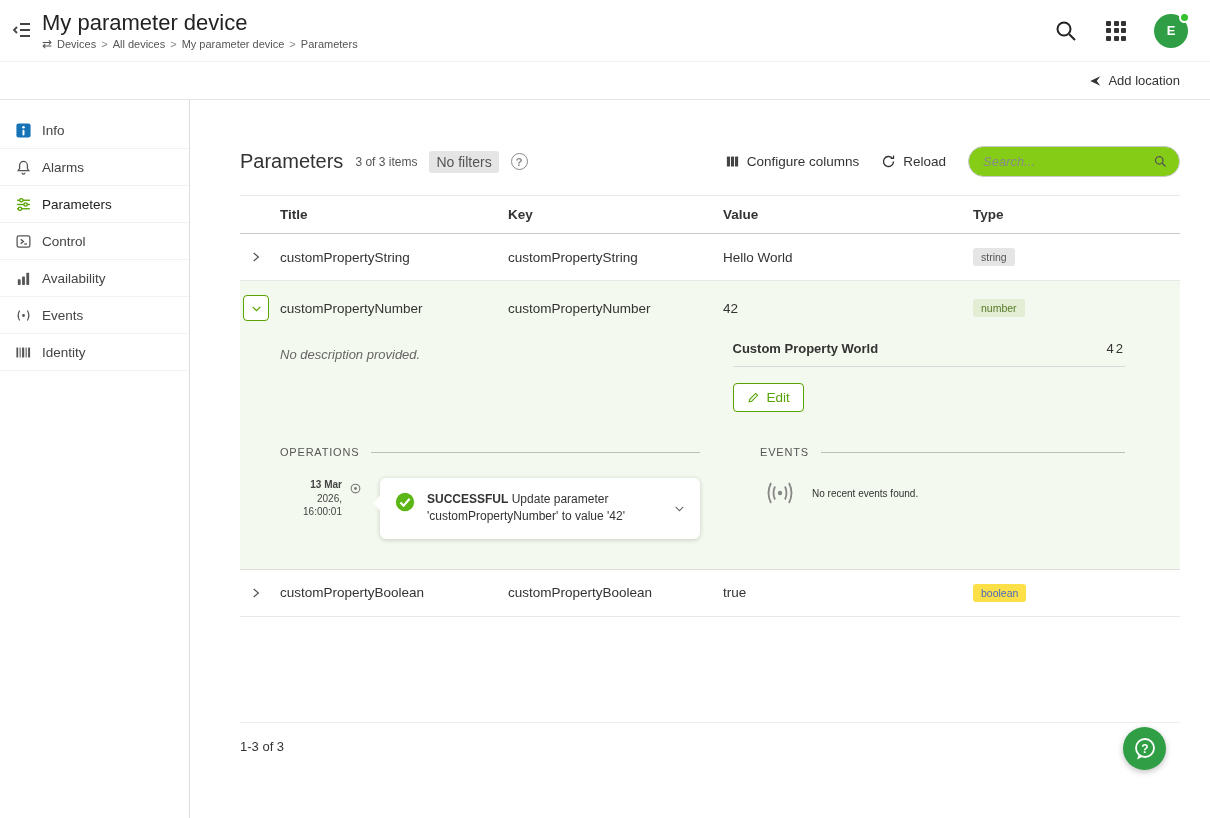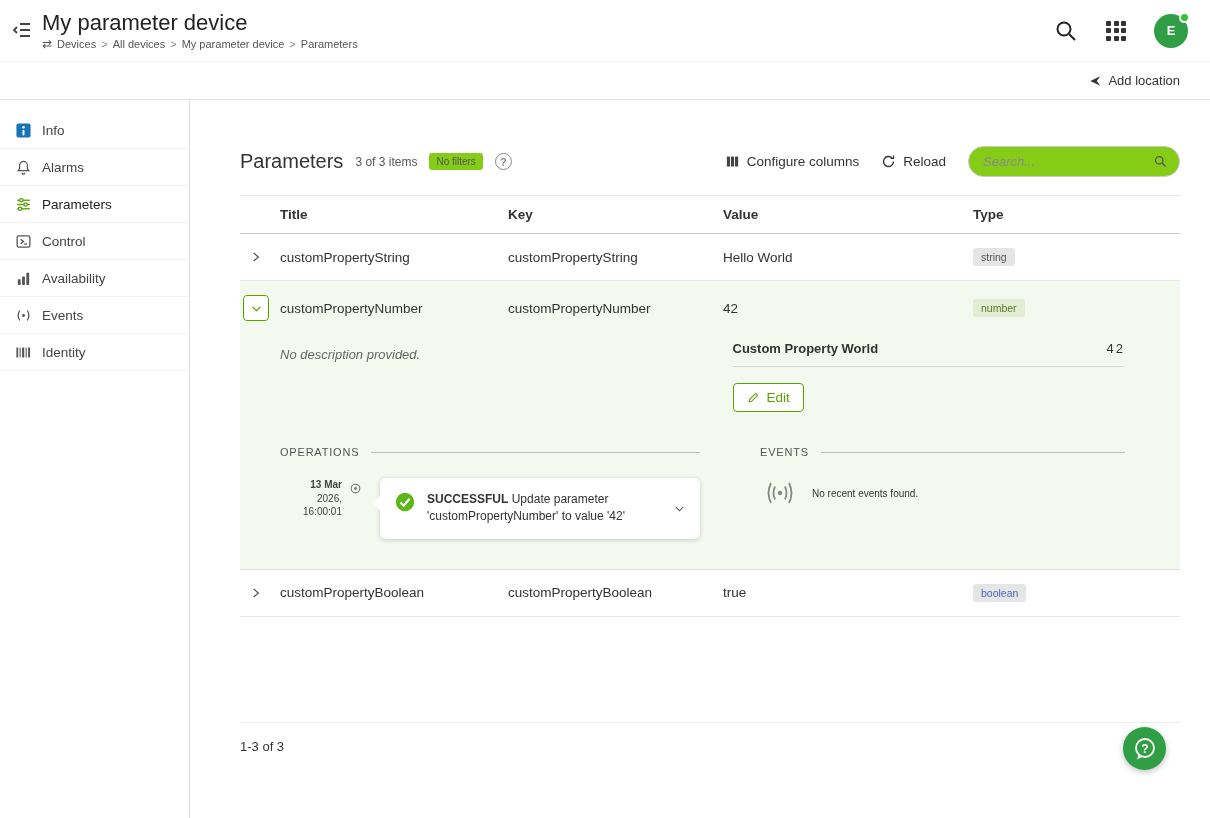--- a/index.html
+++ b/index.html
@@ -52,21 +52,21 @@
   .side-item.active{ color:#222; }
   .side-item .ic{ width:18px; display:flex; justify-content:center; }
 
   main{ flex:1; display:flex; flex-direction:column; padding:46px 30px 0 50px; position:relative; }
 
   
   .toolbar{ display:flex; align-items:center; justify-content:space-between; }
   .toolbar-left{ display:flex; align-items:center; gap:12px; }
   .toolbar-left h2{ font-size:20px; font-weight:500; color:#333; }
   .count-text{ font-size:12px; color:#555; }
-  .no-filters{ font-size:10px; color:#555; background:#84cc16; padding:3px 7px; border-radius:3px; }
+  .no-filters{ font-size:14px; color:#555; background:#e5e5e5; padding:3px 7px; border-radius:3px; }
   .help-circle{ width:17px; height:17px; border-radius:50%; border:1.5px solid #8a8a8a;
     color:#8a8a8a; font-size:11px; font-weight:700; display:flex; align-items:center;
     justify-content:center; cursor:pointer; }
   .toolbar-right{ display:flex; align-items:center; gap:22px; }
   .tool-btn{ display:flex; align-items:center; gap:7px; font-size:13.5px; color:#333;
     background:none; border:none; cursor:pointer; font-family:inherit; }
   .search-pill{ position:relative; }
   .search-pill input{
     width:212px; height:31px; border:1px solid #c9c9c9; border-radius:16px;
     padding:0 34px 0 14px; font-size:13px; font-style:italic; color:#444;
@@ -82,21 +82,21 @@
     font-size:13.5px; font-weight:700; color:#333; }
   .thead > div{ padding:11px 8px 11px 0; }
   .trow{ border-bottom:1px solid #e8e8e8; font-size:13.5px; color:#333; cursor:pointer; }
   .trow > div{ padding:14px 8px 14px 0; }
   .cell-chevron{ display:flex; justify-content:center; }
   .expander{ width:26px; height:26px; background:#fff; border:1px solid var(--accent);
     border-radius:4px; display:flex; align-items:center; justify-content:center; cursor:pointer; }
   .type-badge{ font-size:10.5px; padding:3px 8px; border-radius:3px; display:inline-block; }
   .badge-string{ background:#e5e5e5; color:#555; }
   .badge-number{ background:#e2edd3; color:#567a26; }
-  .badge-boolean{ background:#e5e5e5; color:#4a69bd; }
+  .badge-boolean{ background:#fde047; color:#4a69bd; }
 
   .expanded-block{ background:var(--expanded-bg); border-bottom:1px solid #ddd; }
   .expanded-block .trow{ border-bottom:none; }
   .detail{ padding:6px 55px 30px 40px; }
   .detail-top{ display:grid; grid-template-columns:1fr 1fr; gap:60px; margin-bottom:34px; }
   .desc{ font-size:13px; font-style:italic; color:#666; padding-top:6px; }
   .prop-row{ display:flex; justify-content:space-between; align-items:baseline;
     border-bottom:1px solid #d9d9d9; padding-bottom:10px; }
   .prop-label{ font-size:13px; font-weight:700; color:#333; }
   .prop-value{ font-size:13px; color:#333; letter-spacing:2px; }

